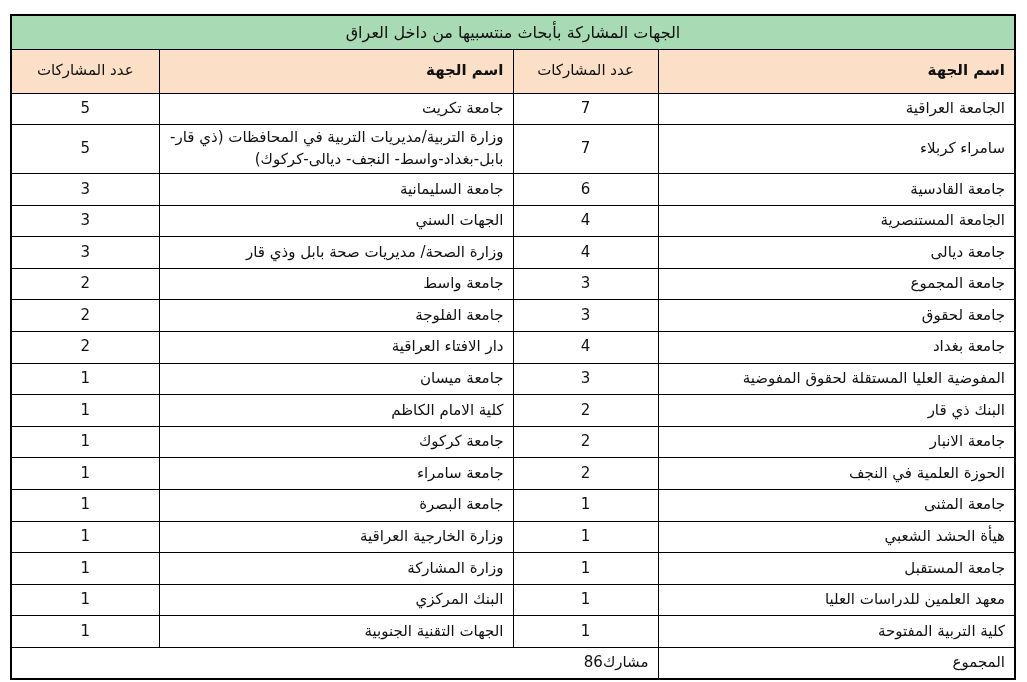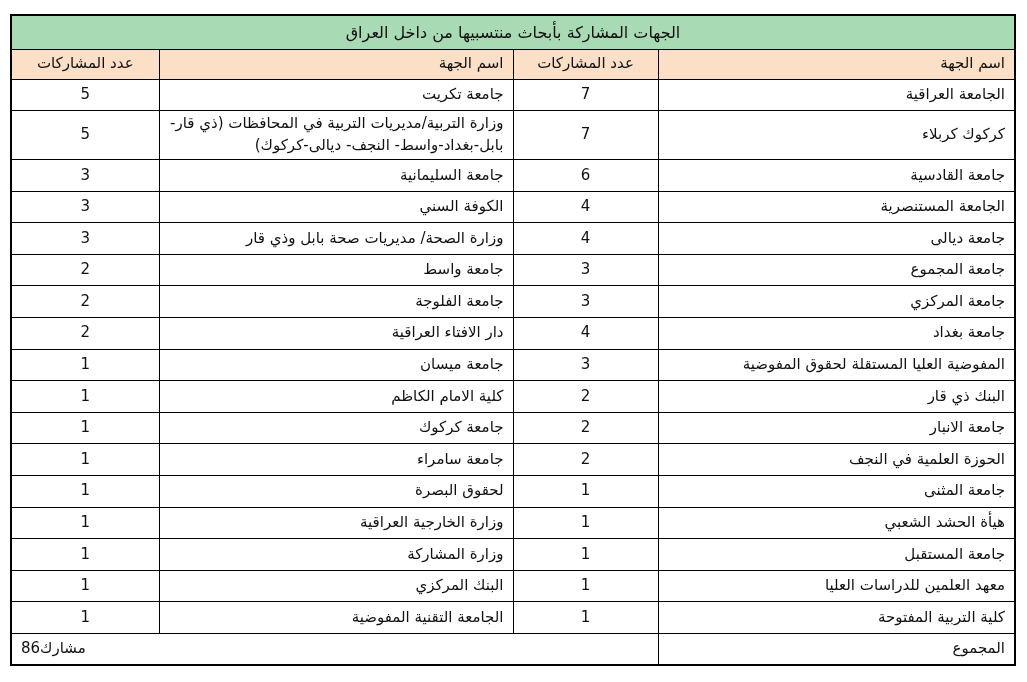--- a/index.html
+++ b/index.html
@@ -32,31 +32,31 @@
     line-height: 1.45;
   }
   tr.title-row td {
     height: 34px;
     text-align: center;
     font-size: 16px;
     background: var(--title-bg);
     padding: 2px 6px;
   }
   tr.header-row th {
-    height: 30px;
+    height: 44px;
     background: var(--header-bg);
   }
-  th.name-col  { text-align: right; }
+  th.name-col  { text-align: right; font-weight: bold; }
   th.count-col { text-align: center; }
   td.name-cell  { text-align: right; margin-left: 12px; }
   td.count-cell { text-align: center; }
   tr.data-row   { height: 31.6px; }
   tr.data-row.tall { height: 49px; }
   tr.footer-row { height: 31px; }
-  tr.footer-row td.total-value { text-align: left; }
+  tr.footer-row td.total-value { text-align: right; }
 </style>
 </head>
 <body>
 
 <div class="page">
   <table class="participants">
     <colgroup>
       <col style="width:357px">
       <col style="width:145px">
       <col style="width:354px">
@@ -75,51 +75,51 @@
       <th class="count-col">عدد المشاركات</th>
     </tr>
 
     <tr class="data-row">
       <td class="name-cell">الجامعة العراقية</td>
       <td class="count-cell">7</td>
       <td class="name-cell">جامعة تكريت</td>
       <td class="count-cell">5</td>
     </tr>
     <tr class="data-row tall">
-      <td class="name-cell">كركوك كربلاء</td>
+      <td class="name-cell">سامراء كربلاء</td>
       <td class="count-cell">7</td>
       <td class="name-cell">وزارة التربية/مديريات التربية في المحافظات (ذي قار- بابل-بغداد-واسط- النجف- ديالى-كركوك)</td>
       <td class="count-cell">5</td>
     </tr>
     <tr class="data-row">
       <td class="name-cell">جامعة القادسية</td>
       <td class="count-cell">6</td>
       <td class="name-cell">جامعة السليمانية</td>
       <td class="count-cell">3</td>
     </tr>
     <tr class="data-row">
       <td class="name-cell">الجامعة المستنصرية</td>
       <td class="count-cell">4</td>
-      <td class="name-cell">الكوفة السني</td>
+      <td class="name-cell">الجهات السني</td>
       <td class="count-cell">3</td>
     </tr>
     <tr class="data-row">
       <td class="name-cell">جامعة ديالى</td>
       <td class="count-cell">4</td>
       <td class="name-cell">وزارة الصحة/ مديريات صحة بابل وذي قار</td>
       <td class="count-cell">3</td>
     </tr>
     <tr class="data-row">
       <td class="name-cell">جامعة المجموع</td>
       <td class="count-cell">3</td>
       <td class="name-cell">جامعة واسط</td>
       <td class="count-cell">2</td>
     </tr>
     <tr class="data-row">
-      <td class="name-cell">جامعة المركزي</td>
+      <td class="name-cell">جامعة لحقوق</td>
       <td class="count-cell">3</td>
       <td class="name-cell">جامعة الفلوجة</td>
       <td class="count-cell">2</td>
     </tr>
     <tr class="data-row">
       <td class="name-cell">جامعة بغداد</td>
       <td class="count-cell">4</td>
       <td class="name-cell">دار الافتاء العراقية</td>
       <td class="count-cell">2</td>
     </tr>
@@ -143,21 +143,21 @@
     </tr>
     <tr class="data-row">
       <td class="name-cell">الحوزة العلمية في النجف</td>
       <td class="count-cell">2</td>
       <td class="name-cell">جامعة سامراء</td>
       <td class="count-cell">1</td>
     </tr>
     <tr class="data-row">
       <td class="name-cell">جامعة المثنى</td>
       <td class="count-cell">1</td>
-      <td class="name-cell">لحقوق البصرة</td>
+      <td class="name-cell">جامعة البصرة</td>
       <td class="count-cell">1</td>
     </tr>
     <tr class="data-row">
       <td class="name-cell">هيأة الحشد الشعبي</td>
       <td class="count-cell">1</td>
       <td class="name-cell">وزارة الخارجية العراقية</td>
       <td class="count-cell">1</td>
     </tr>
     <tr class="data-row">
       <td class="name-cell">جامعة المستقبل</td>
@@ -167,21 +167,21 @@
     </tr>
     <tr class="data-row">
       <td class="name-cell">معهد العلمين للدراسات العليا</td>
       <td class="count-cell">1</td>
       <td class="name-cell">البنك المركزي</td>
       <td class="count-cell">1</td>
     </tr>
     <tr class="data-row">
       <td class="name-cell">كلية التربية المفتوحة</td>
       <td class="count-cell">1</td>
-      <td class="name-cell">الجامعة التقنية المفوضية</td>
+      <td class="name-cell">الجهات التقنية الجنوبية</td>
       <td class="count-cell">1</td>
     </tr>
 
     <tr class="footer-row">
       <td class="name-cell">المجموع</td>
       <td colspan="3" class="total-value">مشارك86</td>
     </tr>
   </tbody>
     </table>
 </div>

